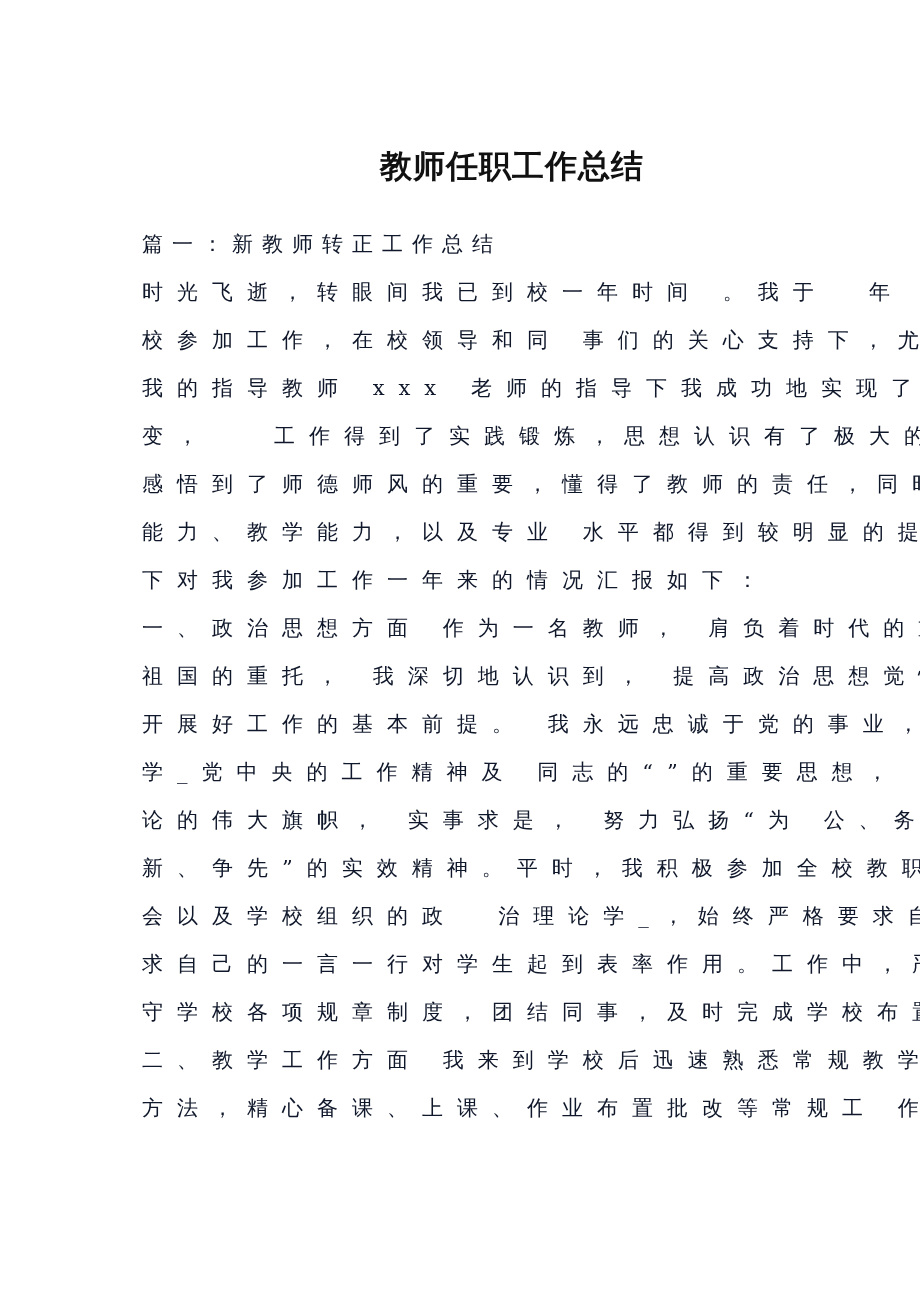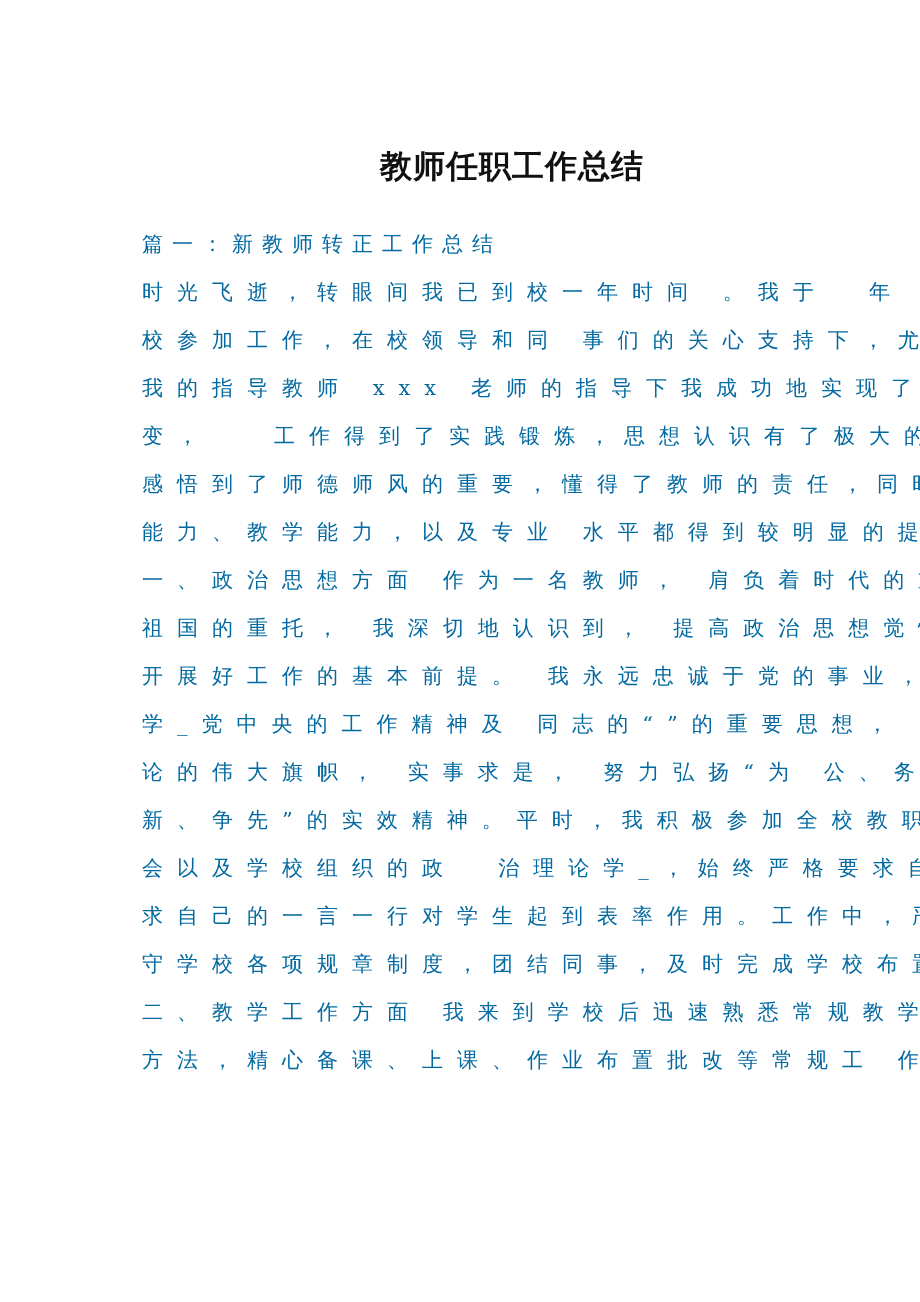--- a/index.html
+++ b/index.html
@@ -44,41 +44,42 @@
       top: 220px;
       width: 650px;
     }
     .line {
       display: block;
       height: 48px;
       line-height: 48px;
       font-size: 21px;
       letter-spacing: 14px;
       white-space: pre;
-      color: #0369a1;
+      color: #0f172a;
       margin: 0;
     }
     .line.heading {
       letter-spacing: 9px;
     }
   </style>
 </head>
 <body>
 
 <div class="page">
   <h1 class="doc-title">教师任职工作总结</h1>
 
   <div class="body-text">
     <p class="line heading">篇一：新教师转正工作总结</p>
     <p class="line">时光飞逝，转眼间我已到校一年时间 。我于  年 7 月到</p>
     <p class="line">校参加工作，在校领导和同 事们的关心支持下，尤其是在</p>
     <p class="line">我的指导教师 xxx 老师的指导下我成功地实现了角色的转</p>
     <p class="line">变，   工作得到了实践锻炼，思想认识有了极大的提高。</p>
     <p class="line">感悟到了师德师风的重要，懂得了教师的责任，同时在学_</p>
     <p class="line">能力、教学能力，以及专业 水平都得到较明显的提升。以</p>
+    <p class="line">下对我参加工作一年来的情况汇报如下：</p>
     <p class="line">一、政治思想方面 作为一名教师， 肩负着时代的重任和</p>
     <p class="line">祖国的重托， 我深切地认识到， 提高政治思想觉悟， 是</p>
     <p class="line">开展好工作的基本前提。 我永远忠诚于党的事业， 自觉</p>
     <p class="line">学_党中央的工作精神及 同志的“”的重要思想， 高举理</p>
     <p class="line">论的伟大旗帜， 实事求是， 努力弘扬“为 公、务实、创</p>
     <p class="line">新、争先”的实效精神。平时，我积极参加全校教职工大</p>
     <p class="line">会以及学校组织的政  治理论学_，始终严格要求自己，力</p>
     <p class="line">求自己的一言一行对学生起到表率作用。工作中，严格 遵</p>
     <p class="line">守学校各项规章制度，团结同事，及时完成学校布置的各</p>
     <p class="line">二、教学工作方面 我来到学校后迅速熟悉常规教学方式、</p>

